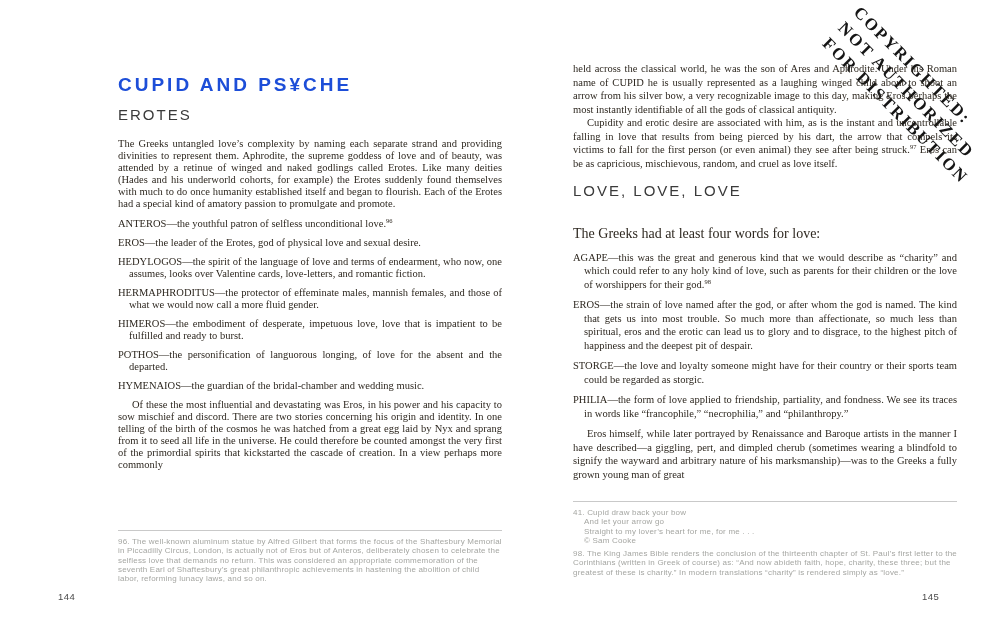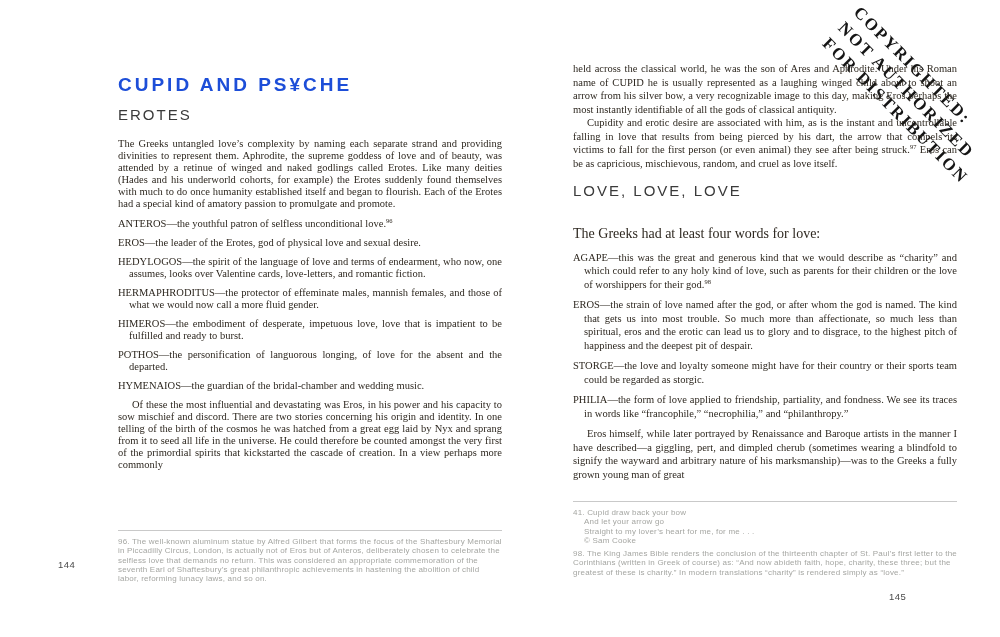--- a/index.html
+++ b/index.html
@@ -57,22 +57,22 @@
     margin:0;font-family:"Liberation Sans",sans-serif;
     font-size:8px;line-height:9.3px;letter-spacing:0.2px;color:#a5a6a2;
   }
   .fn-block{margin-bottom:4px;}
   .fn-cont{padding-left:11px;}
 
   .pageno{
     position:absolute;font-family:"Liberation Sans",sans-serif;
     font-size:9.5px;letter-spacing:0.5px;color:#4a4a4a;
   }
-  .pageno-left{left:58px;top:559px;}
-  .pageno-right{left:889px;top:591px;}
+  .pageno-left{left:58px;top:591px;}
+  .pageno-right{left:922px;top:591px;}
 </style>
 </head>
 <body>
 
 <div class="spread">
 
   <div class="watermark">
     <div>COPYRIGHTED:</div>
     <div>NOT AUTHORIZED</div>
     <div>FOR DISTRIBUTION</div>

